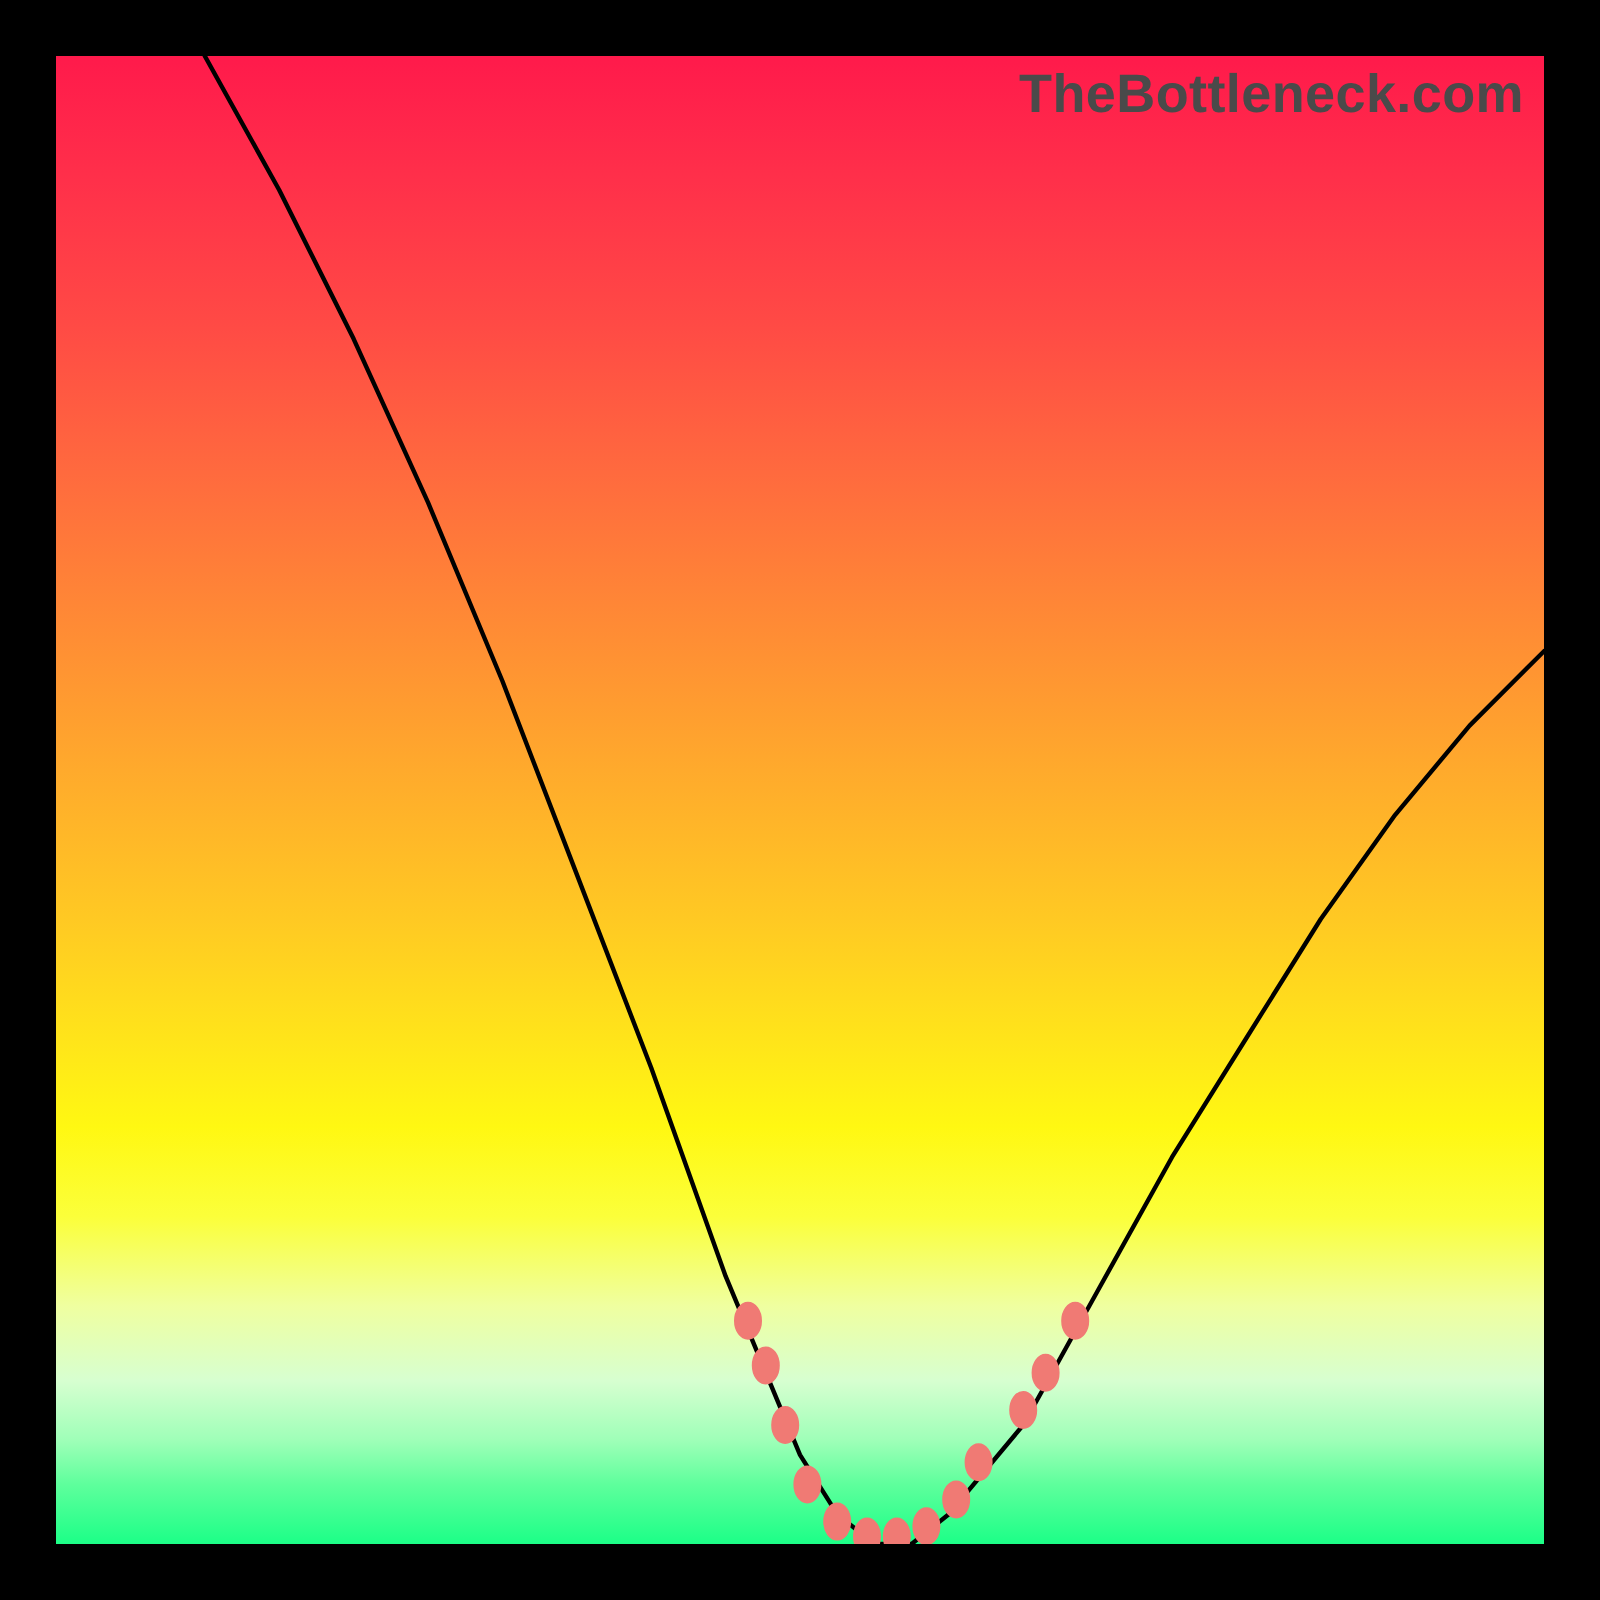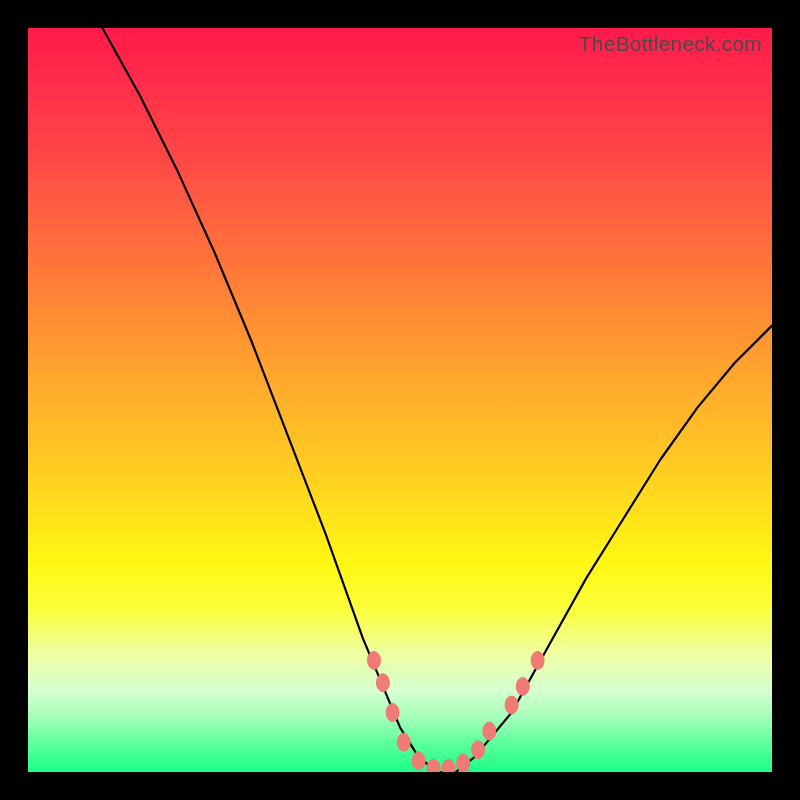--- a/index.html
+++ b/index.html
@@ -42,22 +42,22 @@
       #5eff9c 96%,
       #1cff87 100%
     );
     overflow: hidden;
   }
   .watermark {
     position: absolute;
     top: 4px;
     right: 10px;
     color: #4a4a4a;
-    font-size: 21px;
-    font-weight: 400;
+    font-size: 27px;
+    font-weight: 700;
     letter-spacing: 0.2px;
     pointer-events: none;
     user-select: none;
   }
   svg.curve {
     position: absolute;
     left: 0;
     top: 0;
     width: 744px;
     height: 744px;

